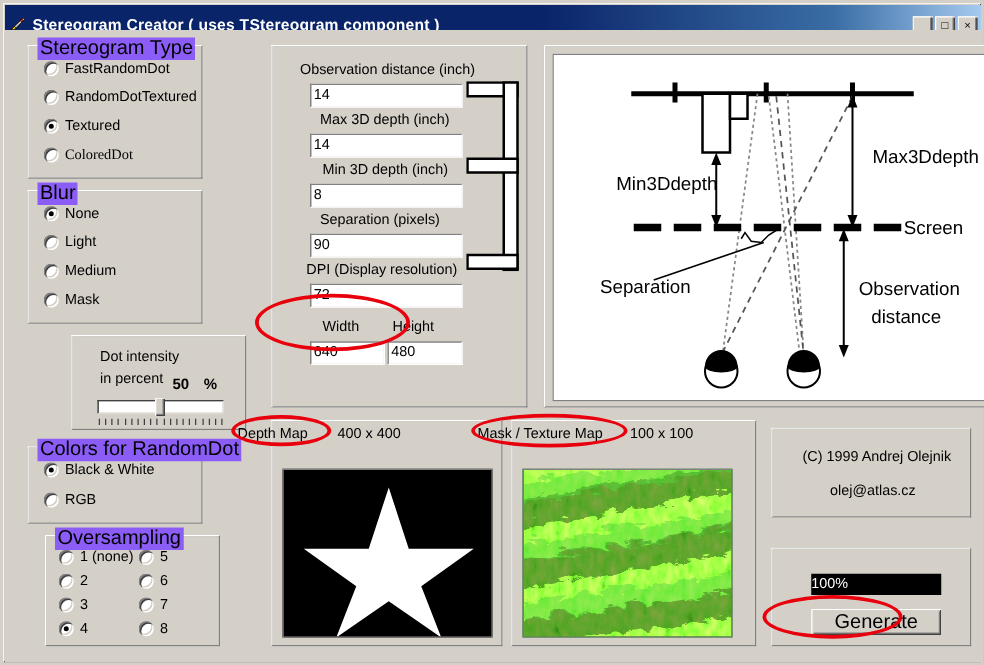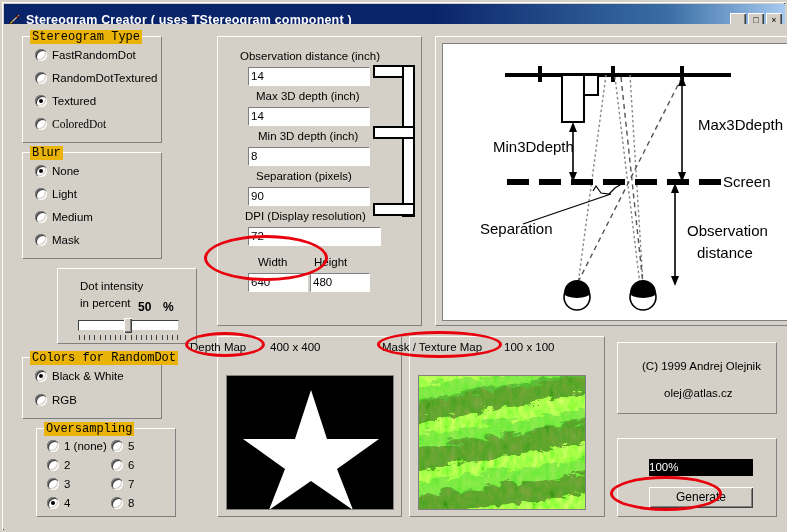--- a/index.html
+++ b/index.html
@@ -88,26 +88,25 @@
     position: absolute;
     left: -1px; top: -1px; right: -1px; bottom: -1px;
     border: 1px solid #ffffff;
     border-right-color: #808080;
     border-bottom-color: #808080;
     pointer-events: none;
   }
   .group-caption {
     position: absolute;
     top: -7px; left: 7px;
-    background: #eab308;
+    background: #8b5cf6;
     padding: 0 2px;
-    font-size: 12px;
+    font-size: 16px;
     color: #000;
     white-space: nowrap;
-    font-family: Liberation Mono, monospace;
   }
   
   .panel {
     position: absolute;
     background: #d4d0c8;
     border: 1px solid #808080;
     border-right-color: #ffffff;
     border-bottom-color: #ffffff;
     box-sizing: border-box;
     margin-left: 35px;
@@ -187,21 +186,21 @@
     background: #000;
   }
   
   .btn {
     position: absolute;
     background: #d4d0c8;
     border: none;
     box-shadow: inset 1px 1px 0 #ffffff, inset -1px -1px 0 #404040,
                 inset 2px 2px 0 #d4d0c8, inset -2px -2px 0 #808080;
     font-family: "Liberation Sans", sans-serif;
-    font-size: 12px;
+    font-size: 16px;
     color: #000;
     cursor: default;
     text-align: center;
   }
   .progress {
     position: absolute;
     background: #000000;
     color: #ffffff;
     font-size: 11.5px;
     line-height: 17px;
@@ -406,21 +405,21 @@
       <div class="lbl" style="left:38px; top:53px;">Max 3D depth (inch)</div>
       <div class="edit" style="left:30px; top:70px; width:122px; height:19px;">14</div>
 
       <div class="lbl" style="left:40px; top:93px;">Min 3D depth (inch)</div>
       <div class="edit" style="left:30px; top:110px; width:122px; height:19px;">8</div>
 
       <div class="lbl" style="left:38px; top:133px;">Separation (pixels)</div>
       <div class="edit" style="left:30px; top:150px; width:122px; height:19px;">90</div>
 
       <div class="lbl" style="left:27px; top:173px;">DPI (Display resolution)</div>
-      <div class="edit" style="left:30px; top:190px; width:133px; height:19px;">72</div>
+      <div class="edit" style="left:30px; top:190px; width:122px; height:19px;">72</div>
 
       <div class="lbl" style="left:40px; top:219px;">Width</div>
       <div class="lbl" style="left:96px; top:219px;">Height</div>
       <div class="edit" style="left:30px; top:236px; width:60px; height:19px;">640</div>
       <div class="edit" style="left:92px; top:236px; width:60px; height:19px;">480</div>
 
       <div style="position:absolute; left:155px; top:28px; width:48px; height:152px;">
         <svg width="48" height="152" viewBox="0 0 48 152">
           <g fill="#ffffff" stroke="#000000" stroke-width="2">
             <rect x="1" y="1" width="40" height="11"></rect>

